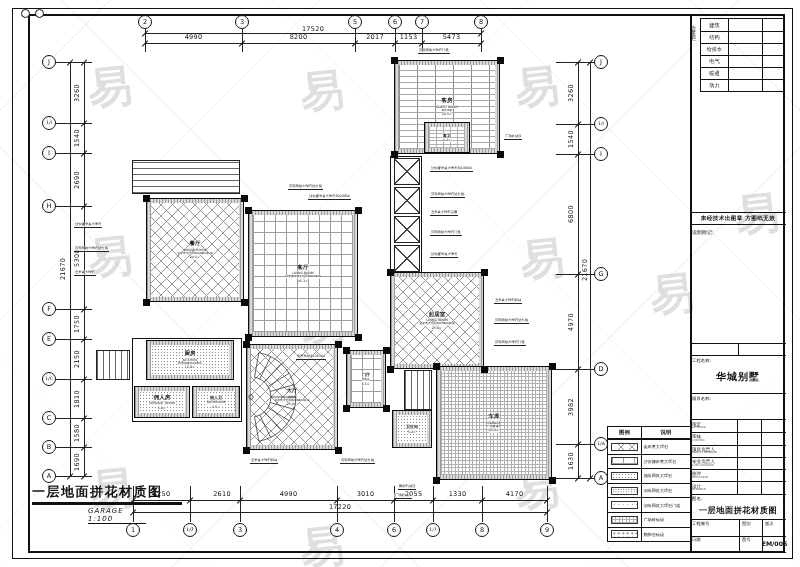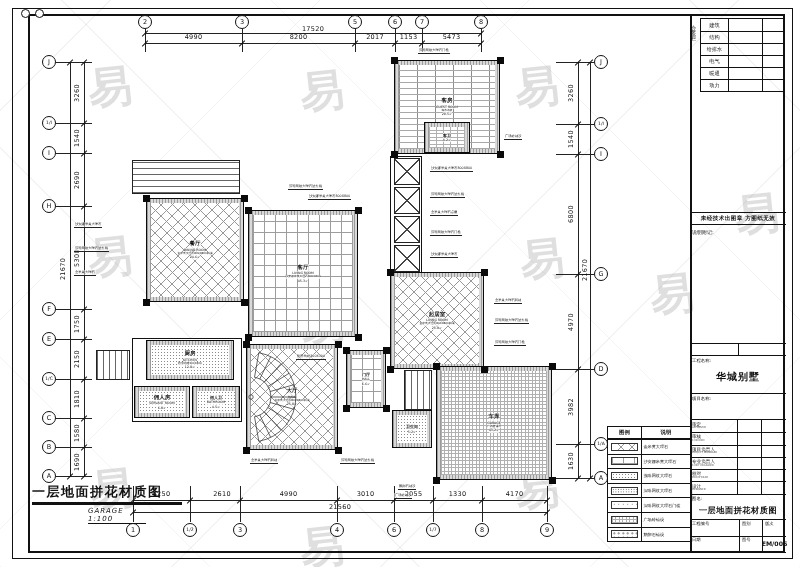--- a/index.html
+++ b/index.html
@@ -143,21 +143,21 @@
       <div class="tick" style="left: 477px; top: 42.5px;"></div>
       <div class="tick" style="left: 141px; top: 32.5px;"></div>
       <div class="tick" style="left: 477px; top: 32.5px;"></div>
       <div class="hlab" style="left: 193.5px; top: 41px;">4990</div>
       <div class="hlab" style="left: 298.5px; top: 41px;">8200</div>
       <div class="hlab" style="left: 375px; top: 41px;">2017</div>
       <div class="hlab" style="left: 408.5px; top: 41px;">1153</div>
       <div class="hlab" style="left: 451.5px; top: 41px;">5473</div>
       <div class="ln" style="left: 133px; top: 500px; width: 414px; height: 0.8px;"></div>
       <div class="ln" style="left: 133px; top: 512px; width: 414px; height: 0.8px;"></div>
-      <div class="hlab" style="left: 340px; top: 511px;">21560</div>
+      <div class="hlab" style="left: 340px; top: 511px;">17220</div>
       <div class="gridc" style="left: 126px; top: 523px; font-size: 6.5px;">1</div>
       <div class="ln" style="left: 132.6px; top: 486px; width: 0.8px; height: 36px;"></div>
       <div class="tick" style="left: 129px; top: 499.5px;"></div>
       <div class="gridc" style="left: 183px; top: 523px; font-size: 4.6px;">1/2</div>
       <div class="ln" style="left: 189.6px; top: 486px; width: 0.8px; height: 36px;"></div>
       <div class="tick" style="left: 186px; top: 499.5px;"></div>
       <div class="gridc" style="left: 233px; top: 523px; font-size: 6.5px;">3</div>
       <div class="ln" style="left: 239.6px; top: 486px; width: 0.8px; height: 36px;"></div>
       <div class="tick" style="left: 236px; top: 499.5px;"></div>
       <div class="gridc" style="left: 330px; top: 523px; font-size: 6.5px;">4</div>

